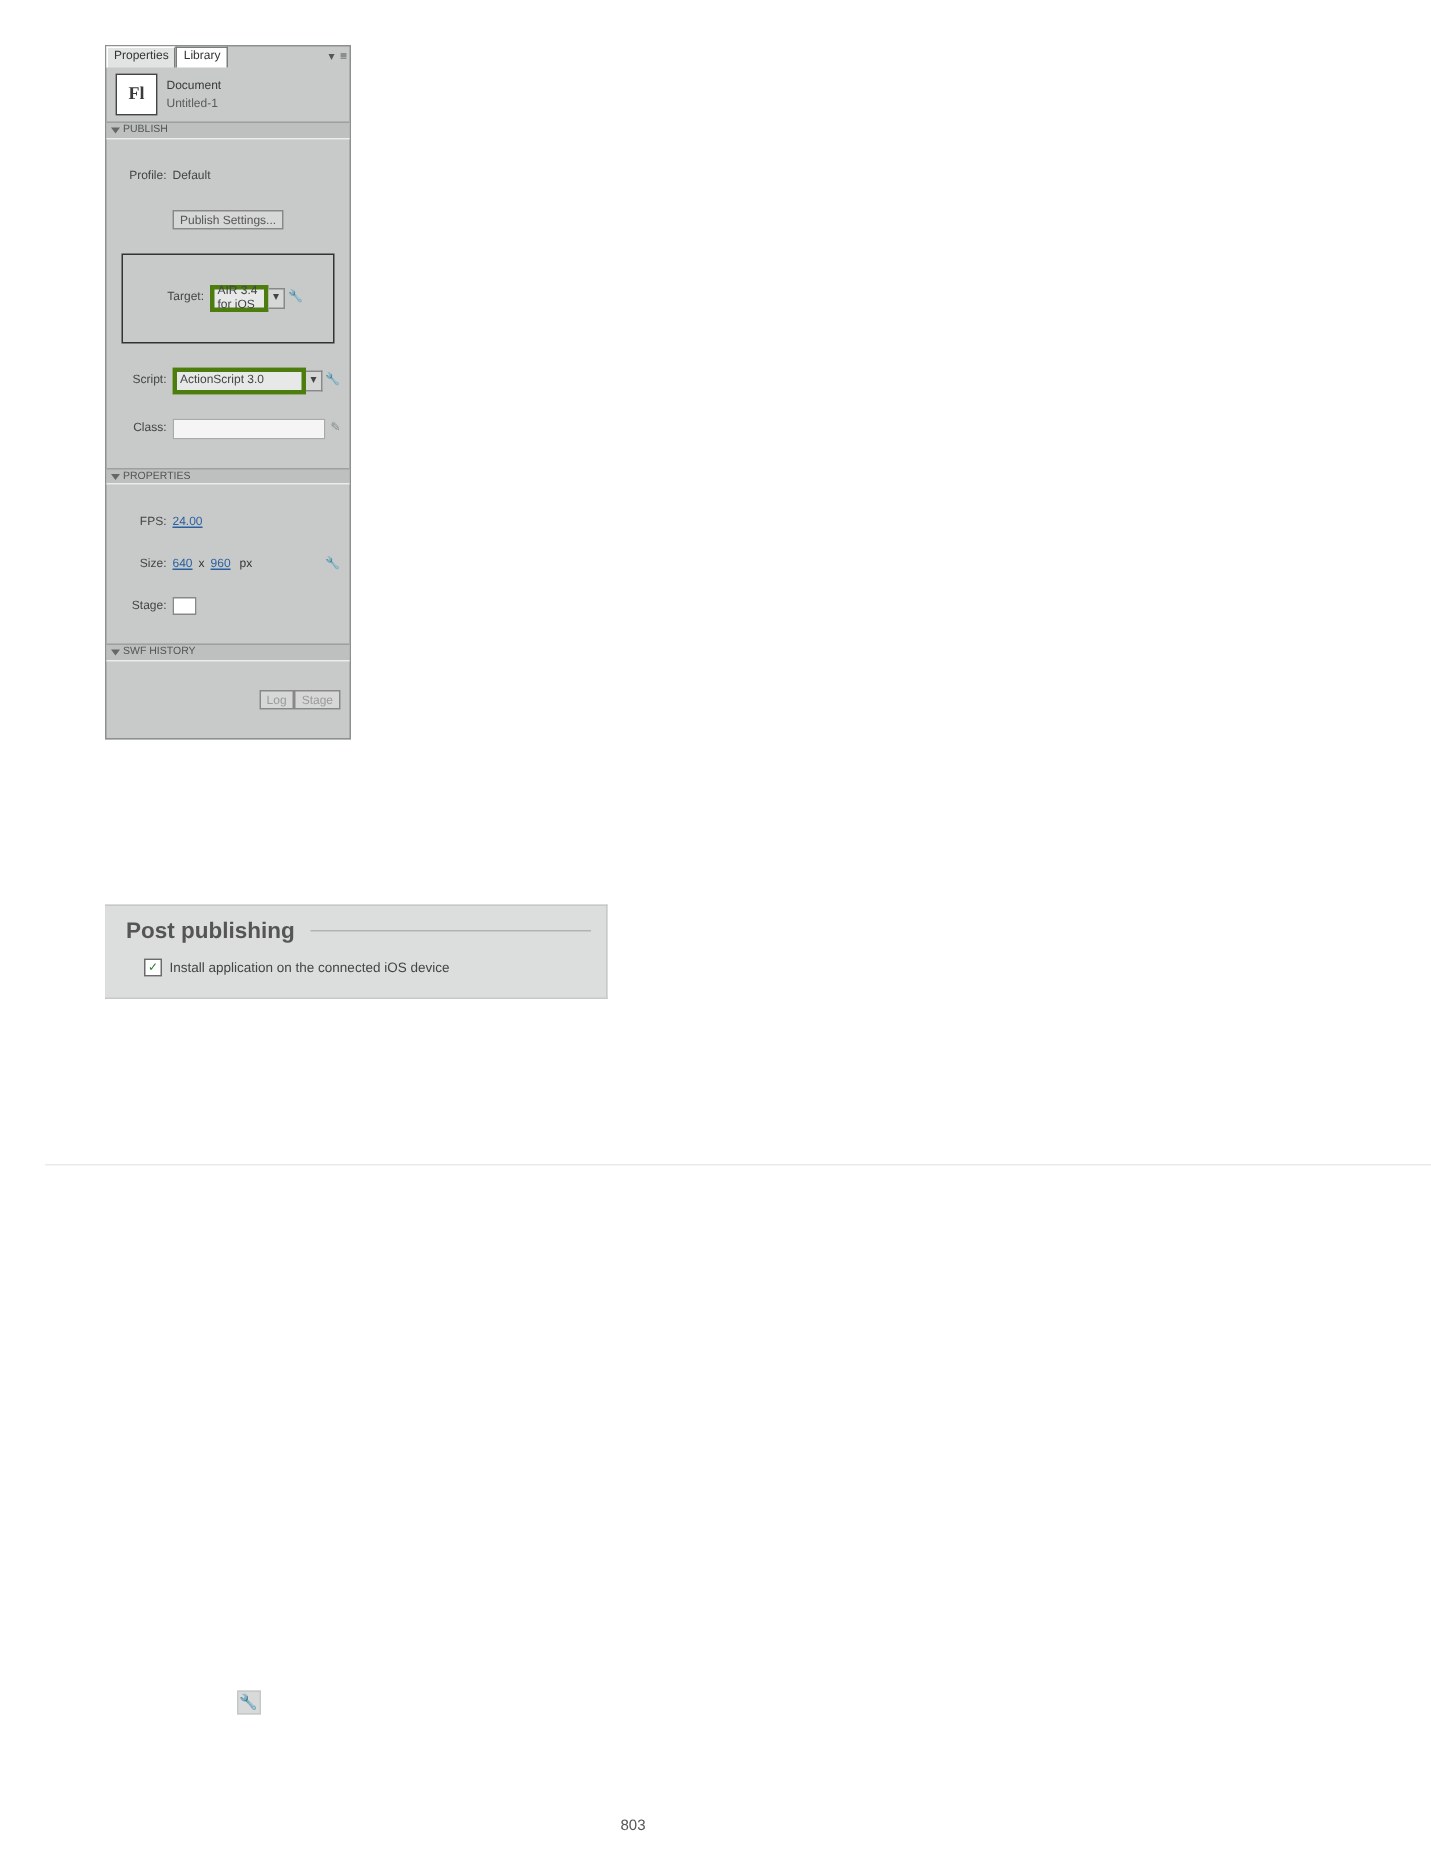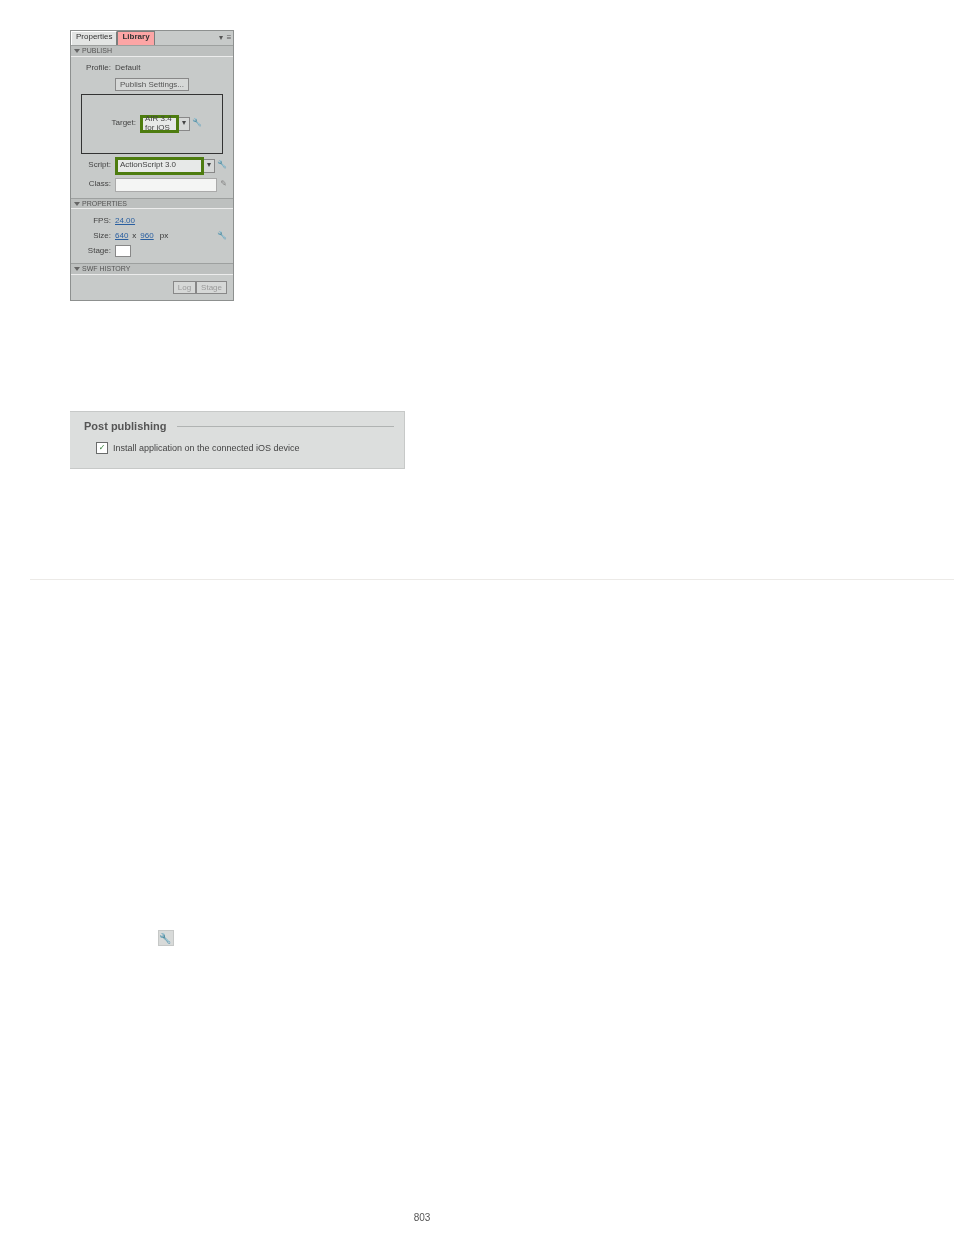--- a/index.html
+++ b/index.html
@@ -3,50 +3,50 @@
 <meta charset="utf-8">
 <style>
   html,body{margin:0;padding:0;background:#fff;font-family:"Segoe UI",Tahoma,Arial,sans-serif;color:#333;}
   .page{width:844px;min-height:1235px;position:relative;padding:30px 40px 60px 70px;box-sizing:border-box;}
 
   
   .panel{width:162px;background:#c7cac9;border:1px solid #8d908f;font-size:8px;line-height:1.1;}
   .tabbar{display:flex;align-items:stretch;height:14px;}
   .tab{padding:1px 4px;border:1px solid #7a7d7c;border-bottom:none;background:#c7cac9;color:#333;}
   .tab.active{background:#e2e4e3;border-top:1px solid #fff;border-left:1px solid #fff;}
-  .tab.inactive{background:#fca5a5;font-weight:bold;}
+  .tab.inactive{background:#ffffff;}
   .tab-fill{flex:1;}
   .tab-ctrl{width:8px;display:flex;align-items:center;justify-content:center;color:#555;}
 
   .docrow{display:flex;align-items:center;padding:4px 6px;gap:6px;}
   .fl-box{width:26px;height:26px;background:#fff;border:1px solid #444;display:flex;align-items:center;justify-content:center;font-family:"Times New Roman",serif;font-size:12px;font-weight:bold;color:#3a3a3a;}
   .doc-titles div:first-child{color:#3a3a3a;}
   .doc-titles div:last-child{color:#5a5a5a;margin-top:3px;}
 
   .sec-head{background:#bdc0bf;padding:1px 4px;color:#555;font-size:7px;display:flex;align-items:center;gap:3px;border-top:1px solid #9da09f;border-bottom:1px solid #ececec;}
   .tri{display:inline-block;width:0;height:0;border-top:3px solid transparent;border-bottom:3px solid transparent;border-left:4px solid #666;transform:rotate(90deg);}
 
   .sec-body{padding:3px 6px;}
-  .row{display:flex;align-items:center;margin:3px 0;min-height:12px;}
+  .row{display:flex;align-items:center;margin:16px 0;min-height:12px;}
   .lbl{width:34px;text-align:right;margin-right:4px;color:#444;}
   .val{color:#444;}
   .link{color:#2a5fa0;text-decoration:underline;}
   .btn{background:#d6d8d7;border:1px solid #888;padding:0 4px;color:#555;height:11px;line-height:11px;}
   .btn.dis{color:#9a9a9a;}
   .sel{flex:1;height:12px;background:#e7e9e8;border:3px solid #4d7c0f;padding:0 2px;color:#444;display:flex;align-items:center;}
   .dd-arrow{width:10px;height:12px;background:#d6d8d7;border:1px solid #888;border-left:none;display:flex;align-items:center;justify-content:center;color:#444;}
   .wrench{margin-left:2px;font-size:8px;color:#555;}
   .txt{flex:1;height:12px;background:#f4f5f4;border:1px solid #aaa;}
   .pencil{margin-left:3px;font-size:8px;color:#888;}
   .stage-sw{width:14px;height:10px;background:#fff;border:1px solid #888;}
   .hi-box{border:1px solid #333;margin:2px 4px;padding:2px 2px;}
 
   
   .post-wrap{margin-top:110px;width:310px;border:1px solid #c7c9c8;border-left:none;background:#dcdedd;padding:8px 10px 14px 14px;font-size:9px;color:#444;}
-  .pp-title{display:flex;align-items:center;gap:10px;font-weight:bold;color:#555;font-size:11px;}
+  .pp-title{display:flex;align-items:center;gap:10px;font-weight:bold;color:#555;font-size:15px;}
   .pp-rule{flex:1;height:1px;background:#b0b3b2;}
   .pp-row{display:flex;align-items:center;gap:5px;margin-top:10px;margin-left:12px;}
   .cb{width:10px;height:10px;background:#fff;border:1px solid #6a6c6b;display:flex;align-items:center;justify-content:center;color:#2e7d32;font-size:8px;line-height:1;}
 
   
   .divider{border:none;border-top:1px solid #eceae7;margin:110px 0 0 -40px;width:1090px;}
 
   
   .lone-wrench{margin-top:350px;margin-left:88px;width:14px;height:14px;background:#d8dad9;border:1px solid #c6c8c7;display:flex;align-items:center;justify-content:center;color:#4a4a4a;font-size:10px;}
 
@@ -61,20 +61,27 @@
   <div class="panel">
 
     <div class="tabbar">
       <div class="tab active">Properties</div>
       <div class="tab inactive">Library</div>
       <div class="tab-fill"></div>
       <div class="tab-ctrl">▾</div>
       <div class="tab-ctrl">≡</div>
     </div>
 
+    <div class="docrow">
+      <div class="fl-box">Fl</div>
+      <div class="doc-titles">
+        <div>Document</div>
+        <div>Untitled-1</div>
+      </div>
+    </div>
 
     <div class="sec-head">
       <span class="tri"></span>
       <span>PUBLISH</span>
     </div>
     <div class="sec-body">
       <div class="row">
         <span class="lbl">Profile:</span>
         <span class="val">Default</span>
       </div>

